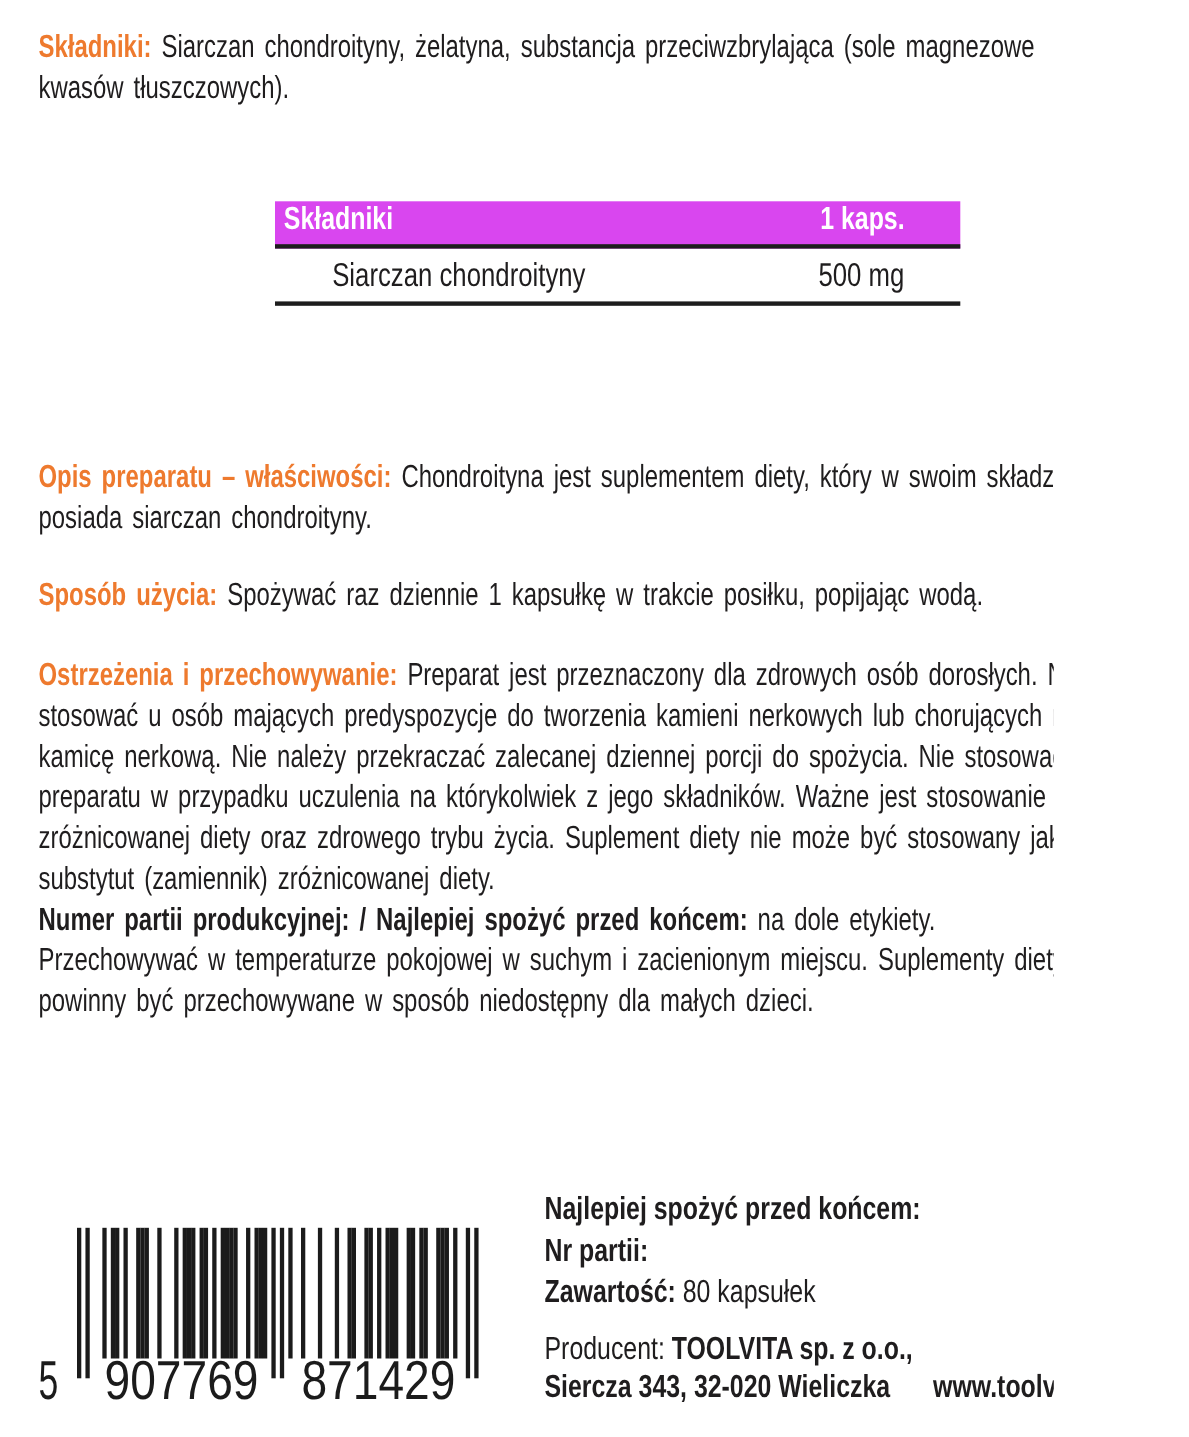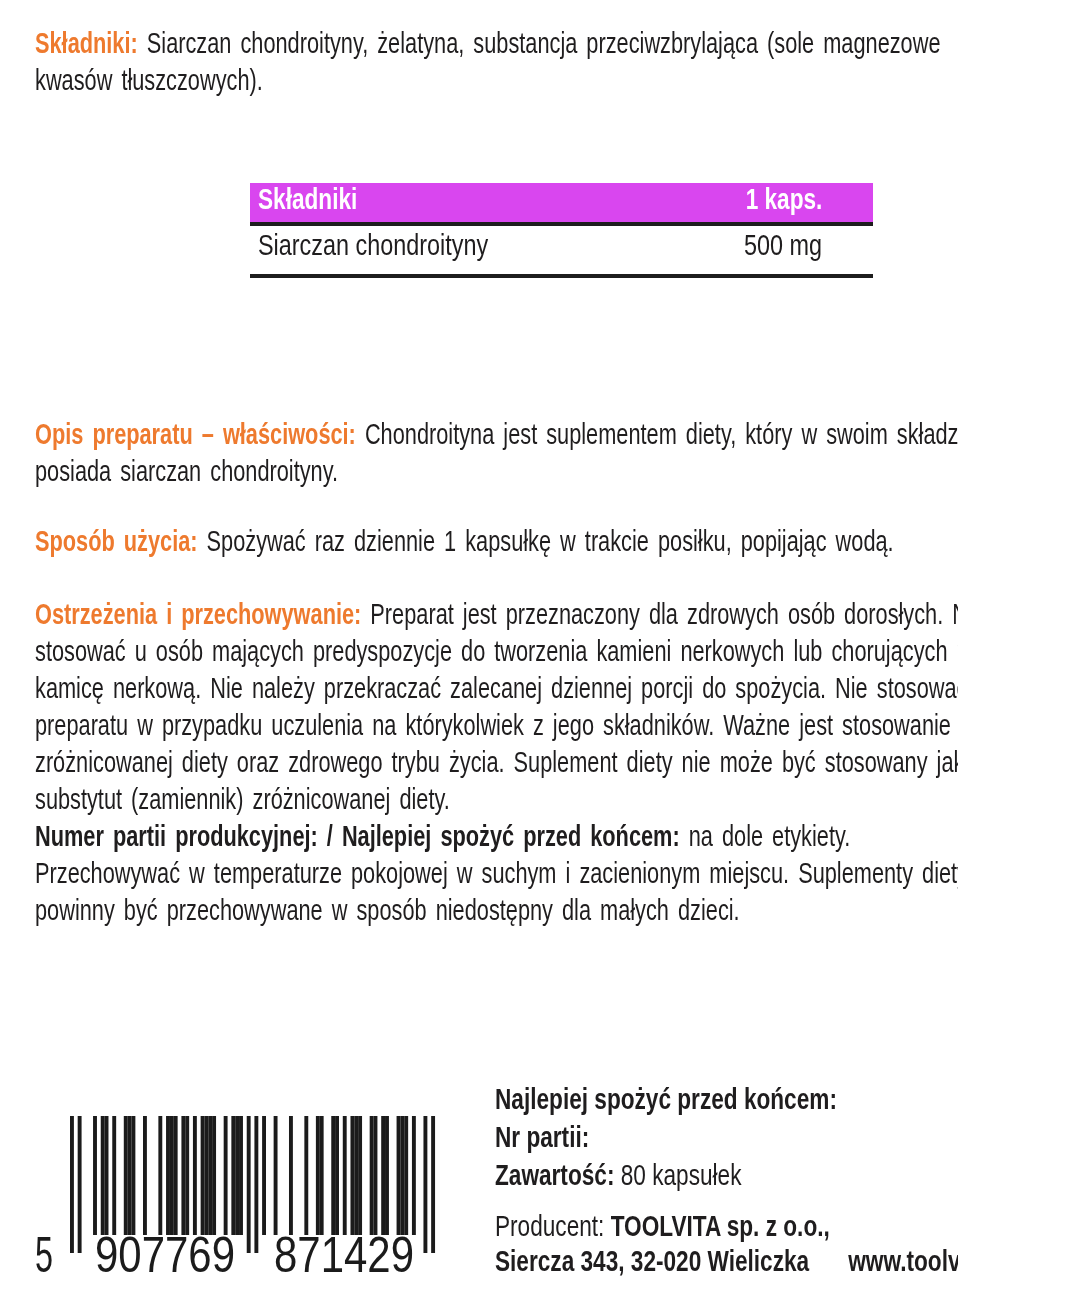--- a/index.html
+++ b/index.html
@@ -18,21 +18,21 @@
   .bold  { font-weight:bold; }
 
   
   .itable { position:absolute; left:250px; top:183px; width:623px; font-size:30px; color:#1f1d1e; }
   .thead {
     display:flex; justify-content:space-between; 
     background:#d946ef; color:#ffffff; font-weight:bold; font-size:29px;
     height:39px; padding:0 51px 0 8px; border-bottom:4px solid #1d1d1d;
   }
   .tbody { border-bottom:4px solid #1d1d1d; padding-top:2px; }
-  .trow  { display:flex; justify-content:space-between; height:46px; padding:0 51px 0 8px; }
+  .trow  { display:flex; justify-content:space-between; align-items:center; height:46px; padding:0 51px 0 8px;margin-left:44px; }
   .sqL { display:inline-block; transform:scaleX(0.78); transform-origin:left center; white-space:pre; }
   .sqR { display:inline-block; transform:scaleX(0.78); transform-origin:right center; white-space:pre; }
 
   
   .info {
     position:absolute; left:495px; top:1080px; width:780px;
     transform:scaleX(0.78); transform-origin:0 0;
     font-size:29px; color:#1f1d1e;
   }
   .info-top  .iline { line-height:38px; }

